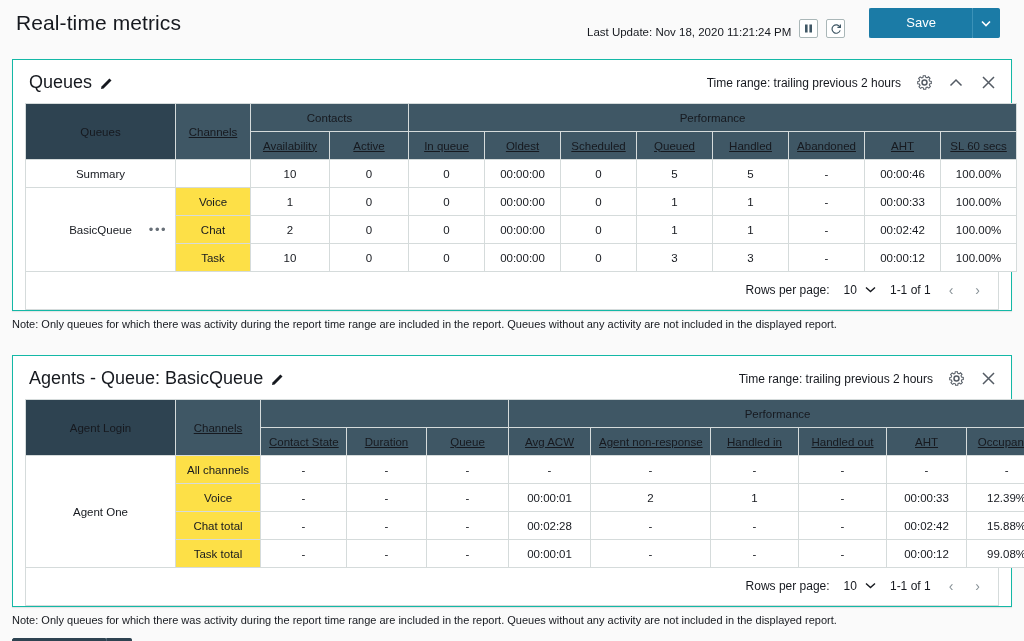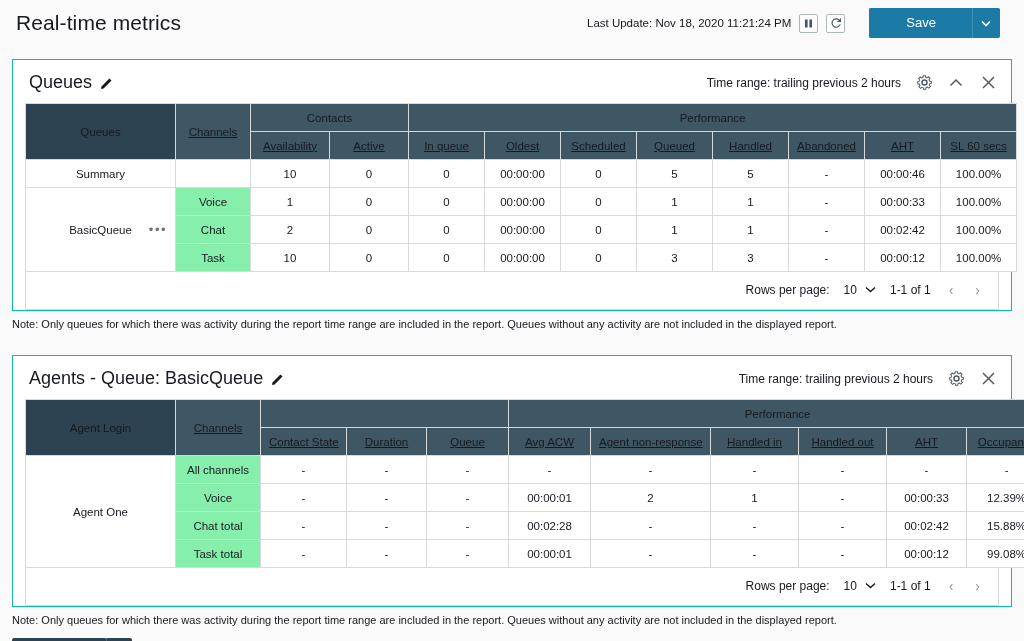--- a/index.html
+++ b/index.html
@@ -23,21 +23,21 @@
   }
   .app-title {
     font-size: 21px;
     color: #16191f;
     font-weight: 400;
     letter-spacing: .1px;
   }
   .topbar-right {
     margin-left: auto;
     display: flex;
-    align-items: center;
+    align-items: flex-end;
     gap: 8px;
   }
   .last-update {
     font-size: 11.5px;
     color: #16191f;
   }
   .mini-btn {
     width: 19px; height: 19px;
     border: 1px solid #aab7b8;
     background: #fff;
@@ -148,21 +148,21 @@
     background: #2e4351;
     color: #fff;
     border-color: #55697a;
   }
   td.rowlabel {
     background: #fff;
     text-align: center;
     color: #16191f;
   }
   td.sublabel {
-    background: #86efac;
+    background: #fde047;
     text-align: center;
     color: #16191f;
     border-color: #d5dbdb;
   }
   .datacell { background: #fff; }
 
   
   .pager {
     display: flex;
     align-items: center;

